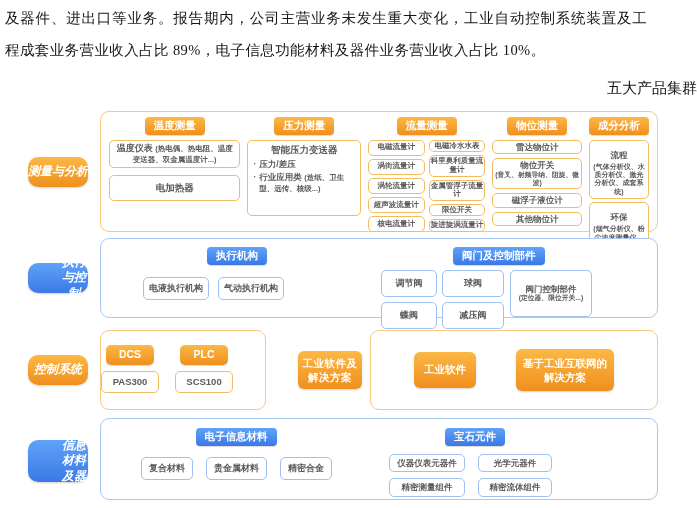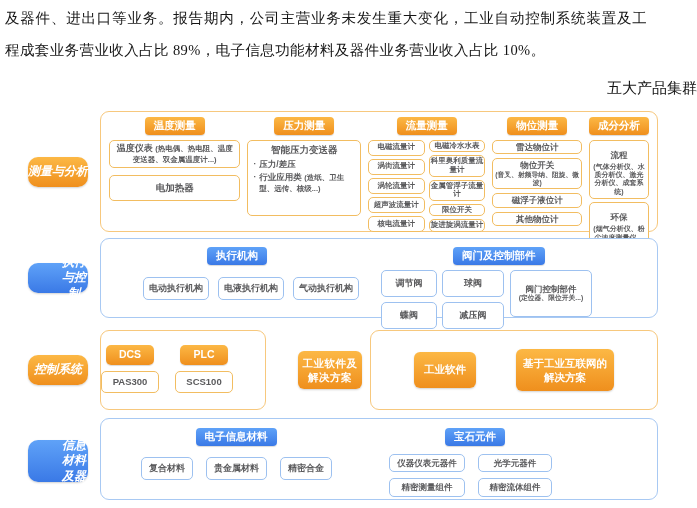--- a/index.html
+++ b/index.html
@@ -223,21 +223,20 @@
     </div>
 
   </div>
 </div>
 
 <div class="cbox bb" id="c2">
   <div id="c2-inner">
     <div class="sec-actuator">
       <div class="hbadge grad-blue">执行机构</div>
       <div class="act-items">
-        <div class="ibox b">电动执行机构</div>
         <div class="ibox b">电液执行机构</div>
         <div class="ibox b">气动执行机构</div>
       </div>
     </div>
     <div class="sec-valve">
       <div class="hbadge grad-blue">阀门及控制部件</div>
       <div class="valve-flex">
         <div class="valve-grid">
           <div class="ibox b">调节阀</div>
           <div class="ibox b">球阀</div>

